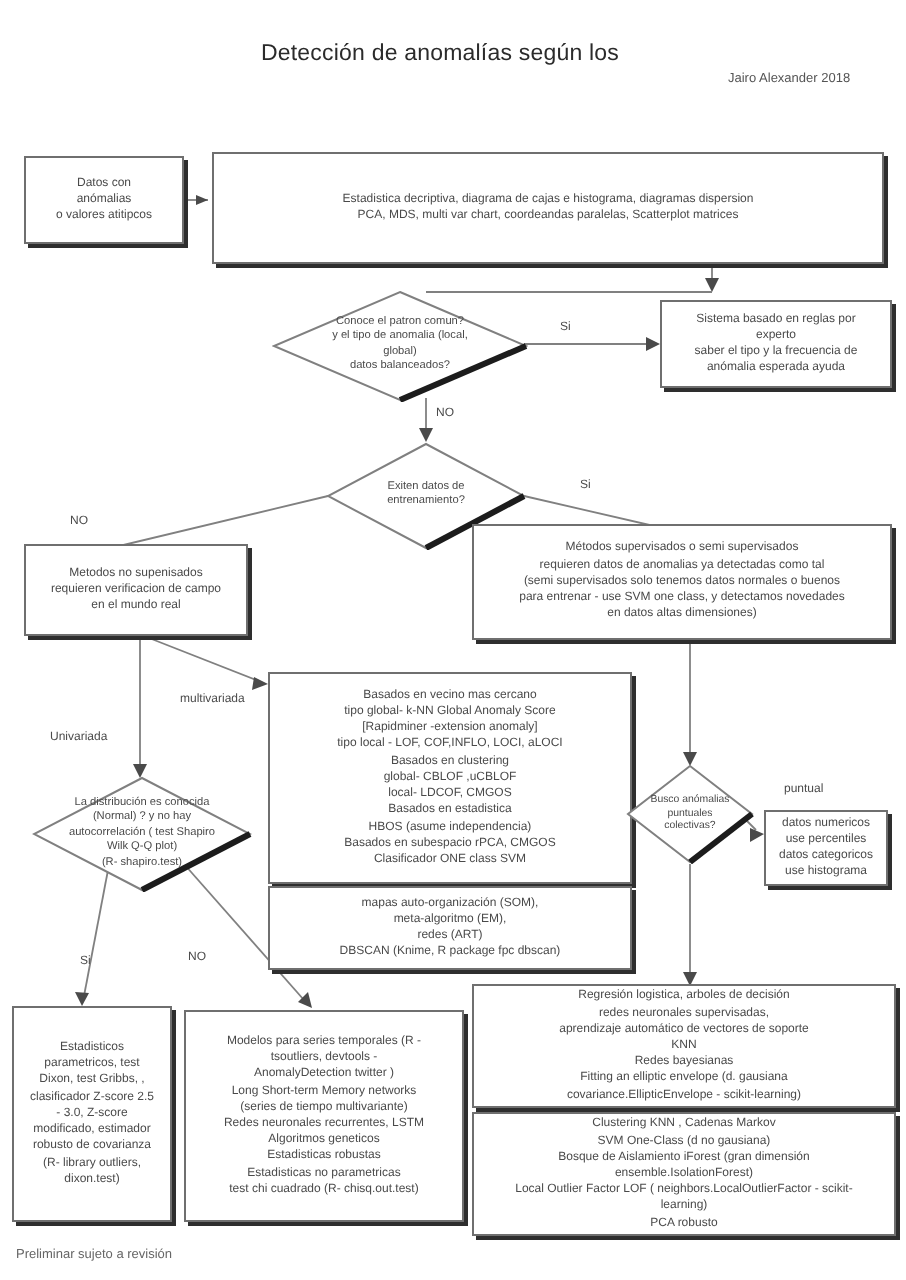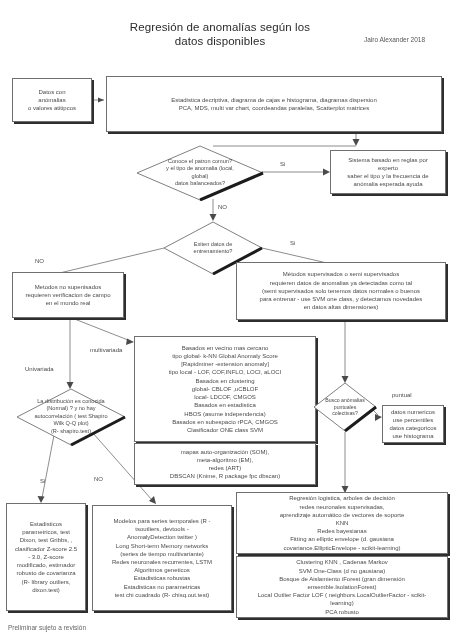--- a/index.html
+++ b/index.html
@@ -98,22 +98,21 @@
     stroke-width:.9;
     fill:none;
   }
 </style>
 </head>
 <body>
 
 <div id="page">
 
   <div class="title" style="left:70px;top:20px;width:300px;">
-    <div>Regresión de anomalías según los</div>
-    <div>datos disponibles</div>
+    <div>Detección de anomalías según los</div>
   </div>
 
   <div class="credit" style="left:364px;top:36px;">Jairo Alexander 2018</div>
 
   <svg class="lines" viewBox="0 0 453 640">
 
     <line x1="91" y1="100" x2="104" y2="100"></line>
     <polygon points="104,100 98,97.5 98,102.5" fill="#4a4a4a" stroke="none"></polygon>
 
     <polyline points="356,132 356,141"></polyline>

